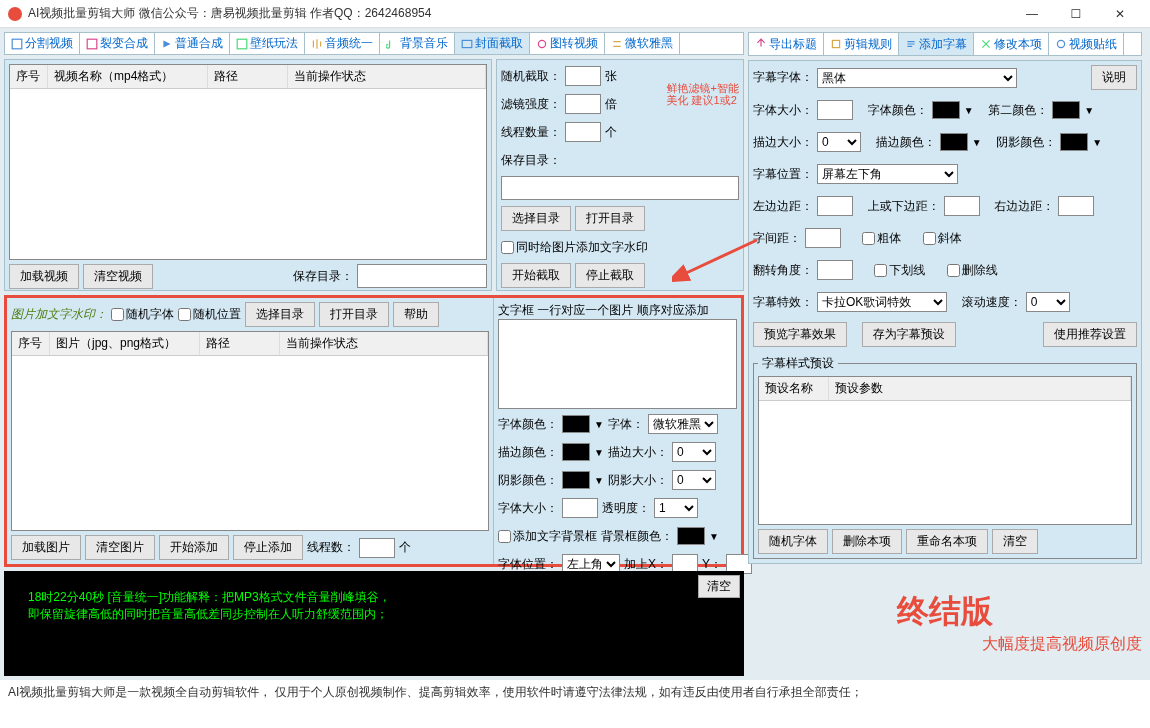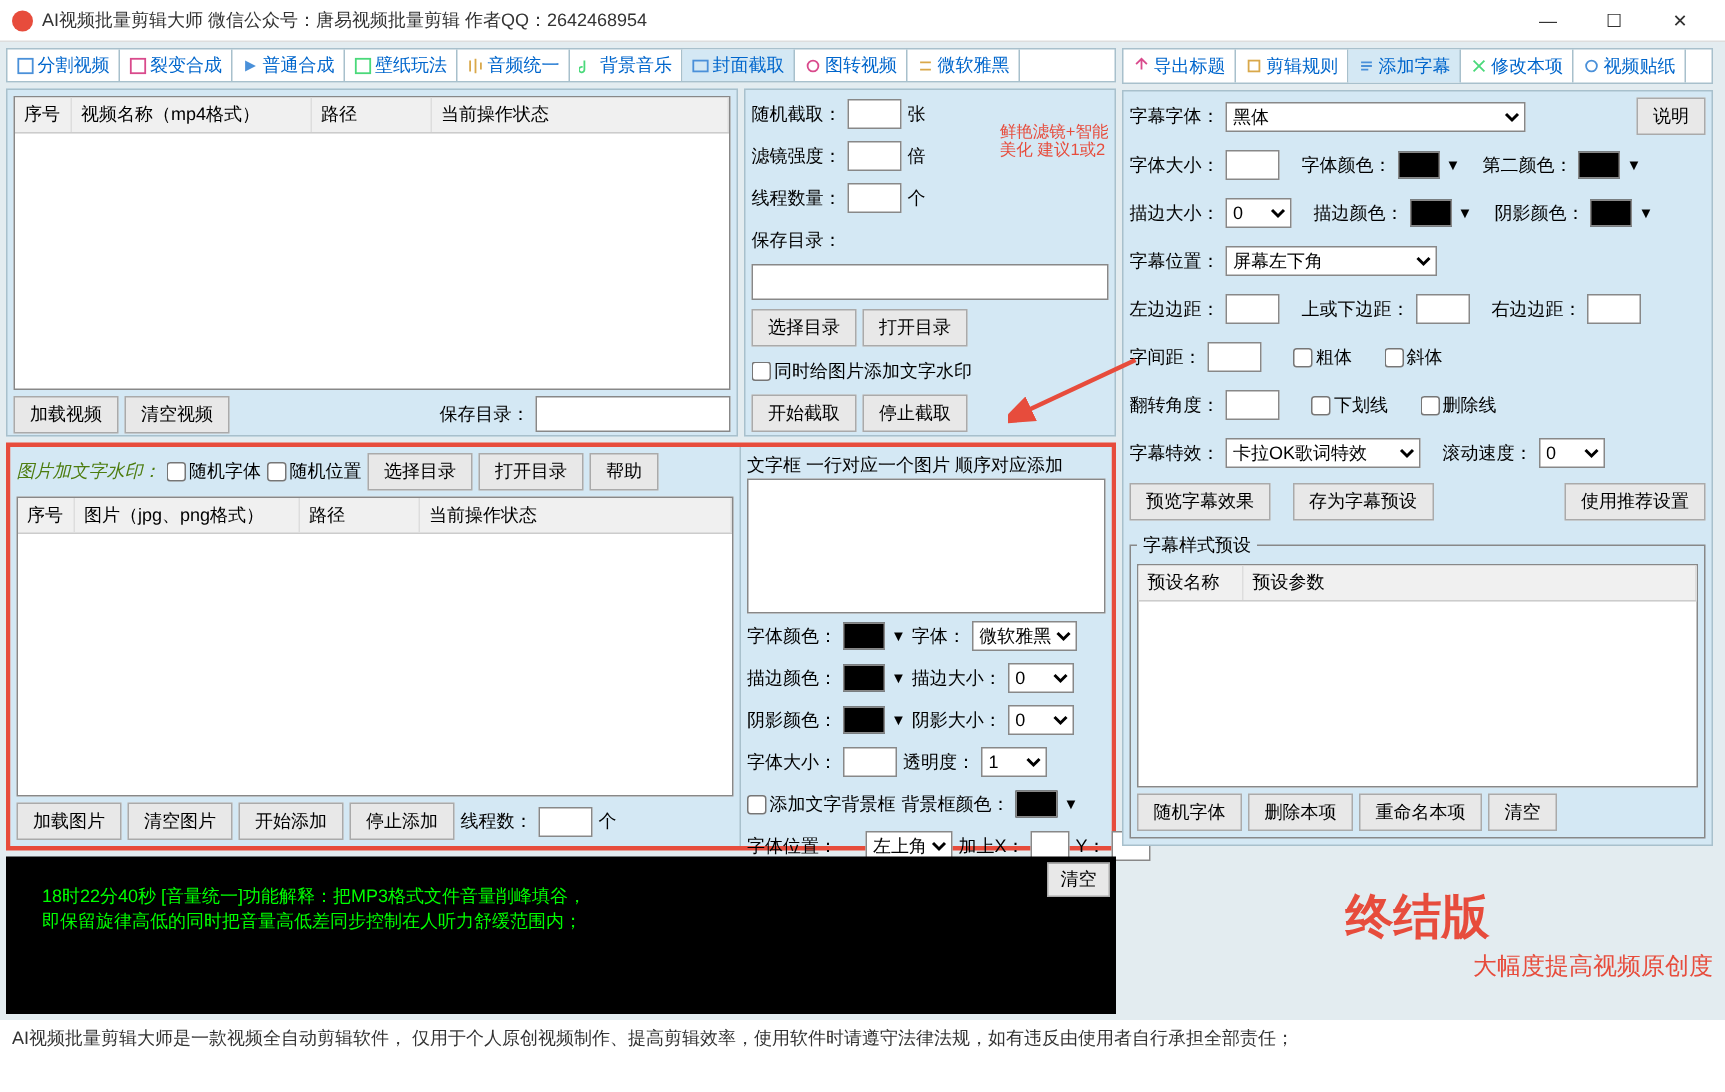--- a/index.html
+++ b/index.html
@@ -264,21 +264,21 @@
             <label class="chk">
               <input type="checkbox" style="">
               <span>添加文字背景框</span>
             </label>
             <span class="lbl">背景框颜色：</span>
             <span class="colorbox" style="background:#000;"></span>
             <span style="font-size:10px;">▼</span>
           </div>
         <div class="row" style="margin-bottom:0;">
             <span class="lbl">字体位置：</span>
-            <select style="width:58px;margin-left:15px;"><option>左上角</option></select>
+            <select style="width:58px;"><option>左上角</option></select>
             <span class="lbl">加上X：</span>
             <input type="text" class="tiny" style="width: 26px;">
             <span class="lbl">Y：</span>
             <input type="text" class="tiny" style="width: 26px;">
           </div>
       </div>
     </div>
 
     <div class="console">
       <span>18时22分40秒 [音量统一]功能解释：把MP3格式文件音量削峰填谷，

